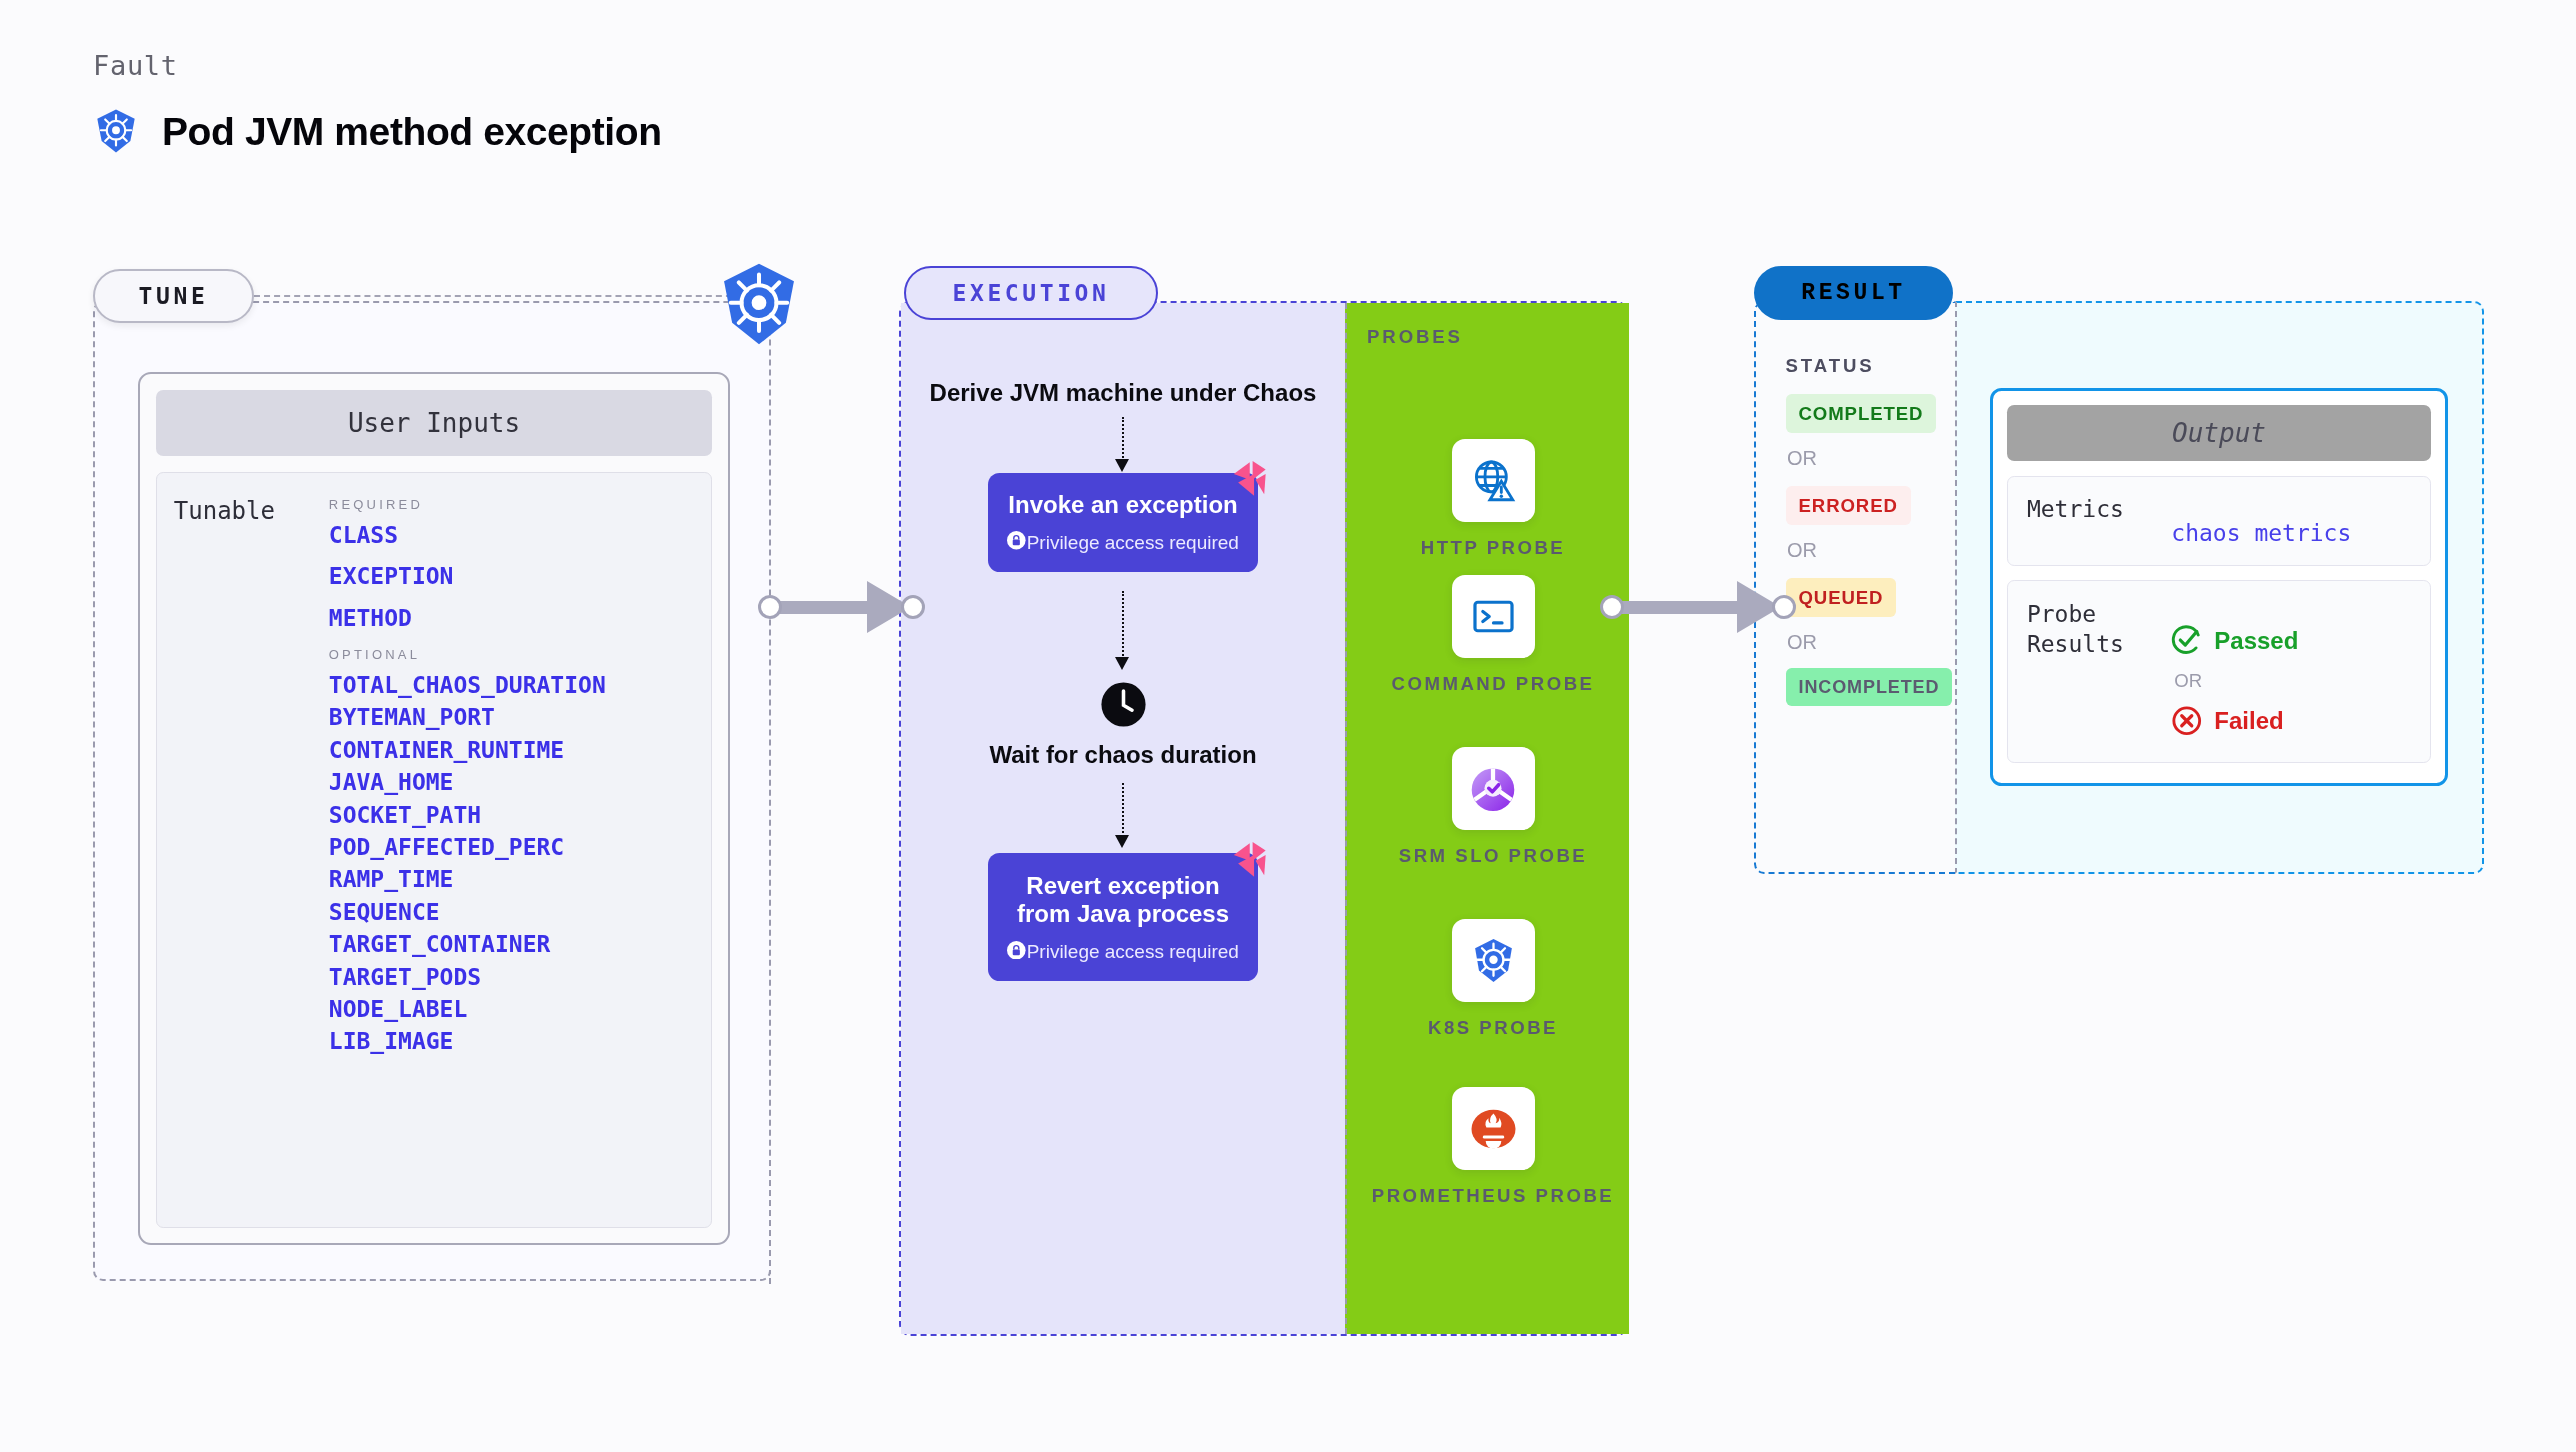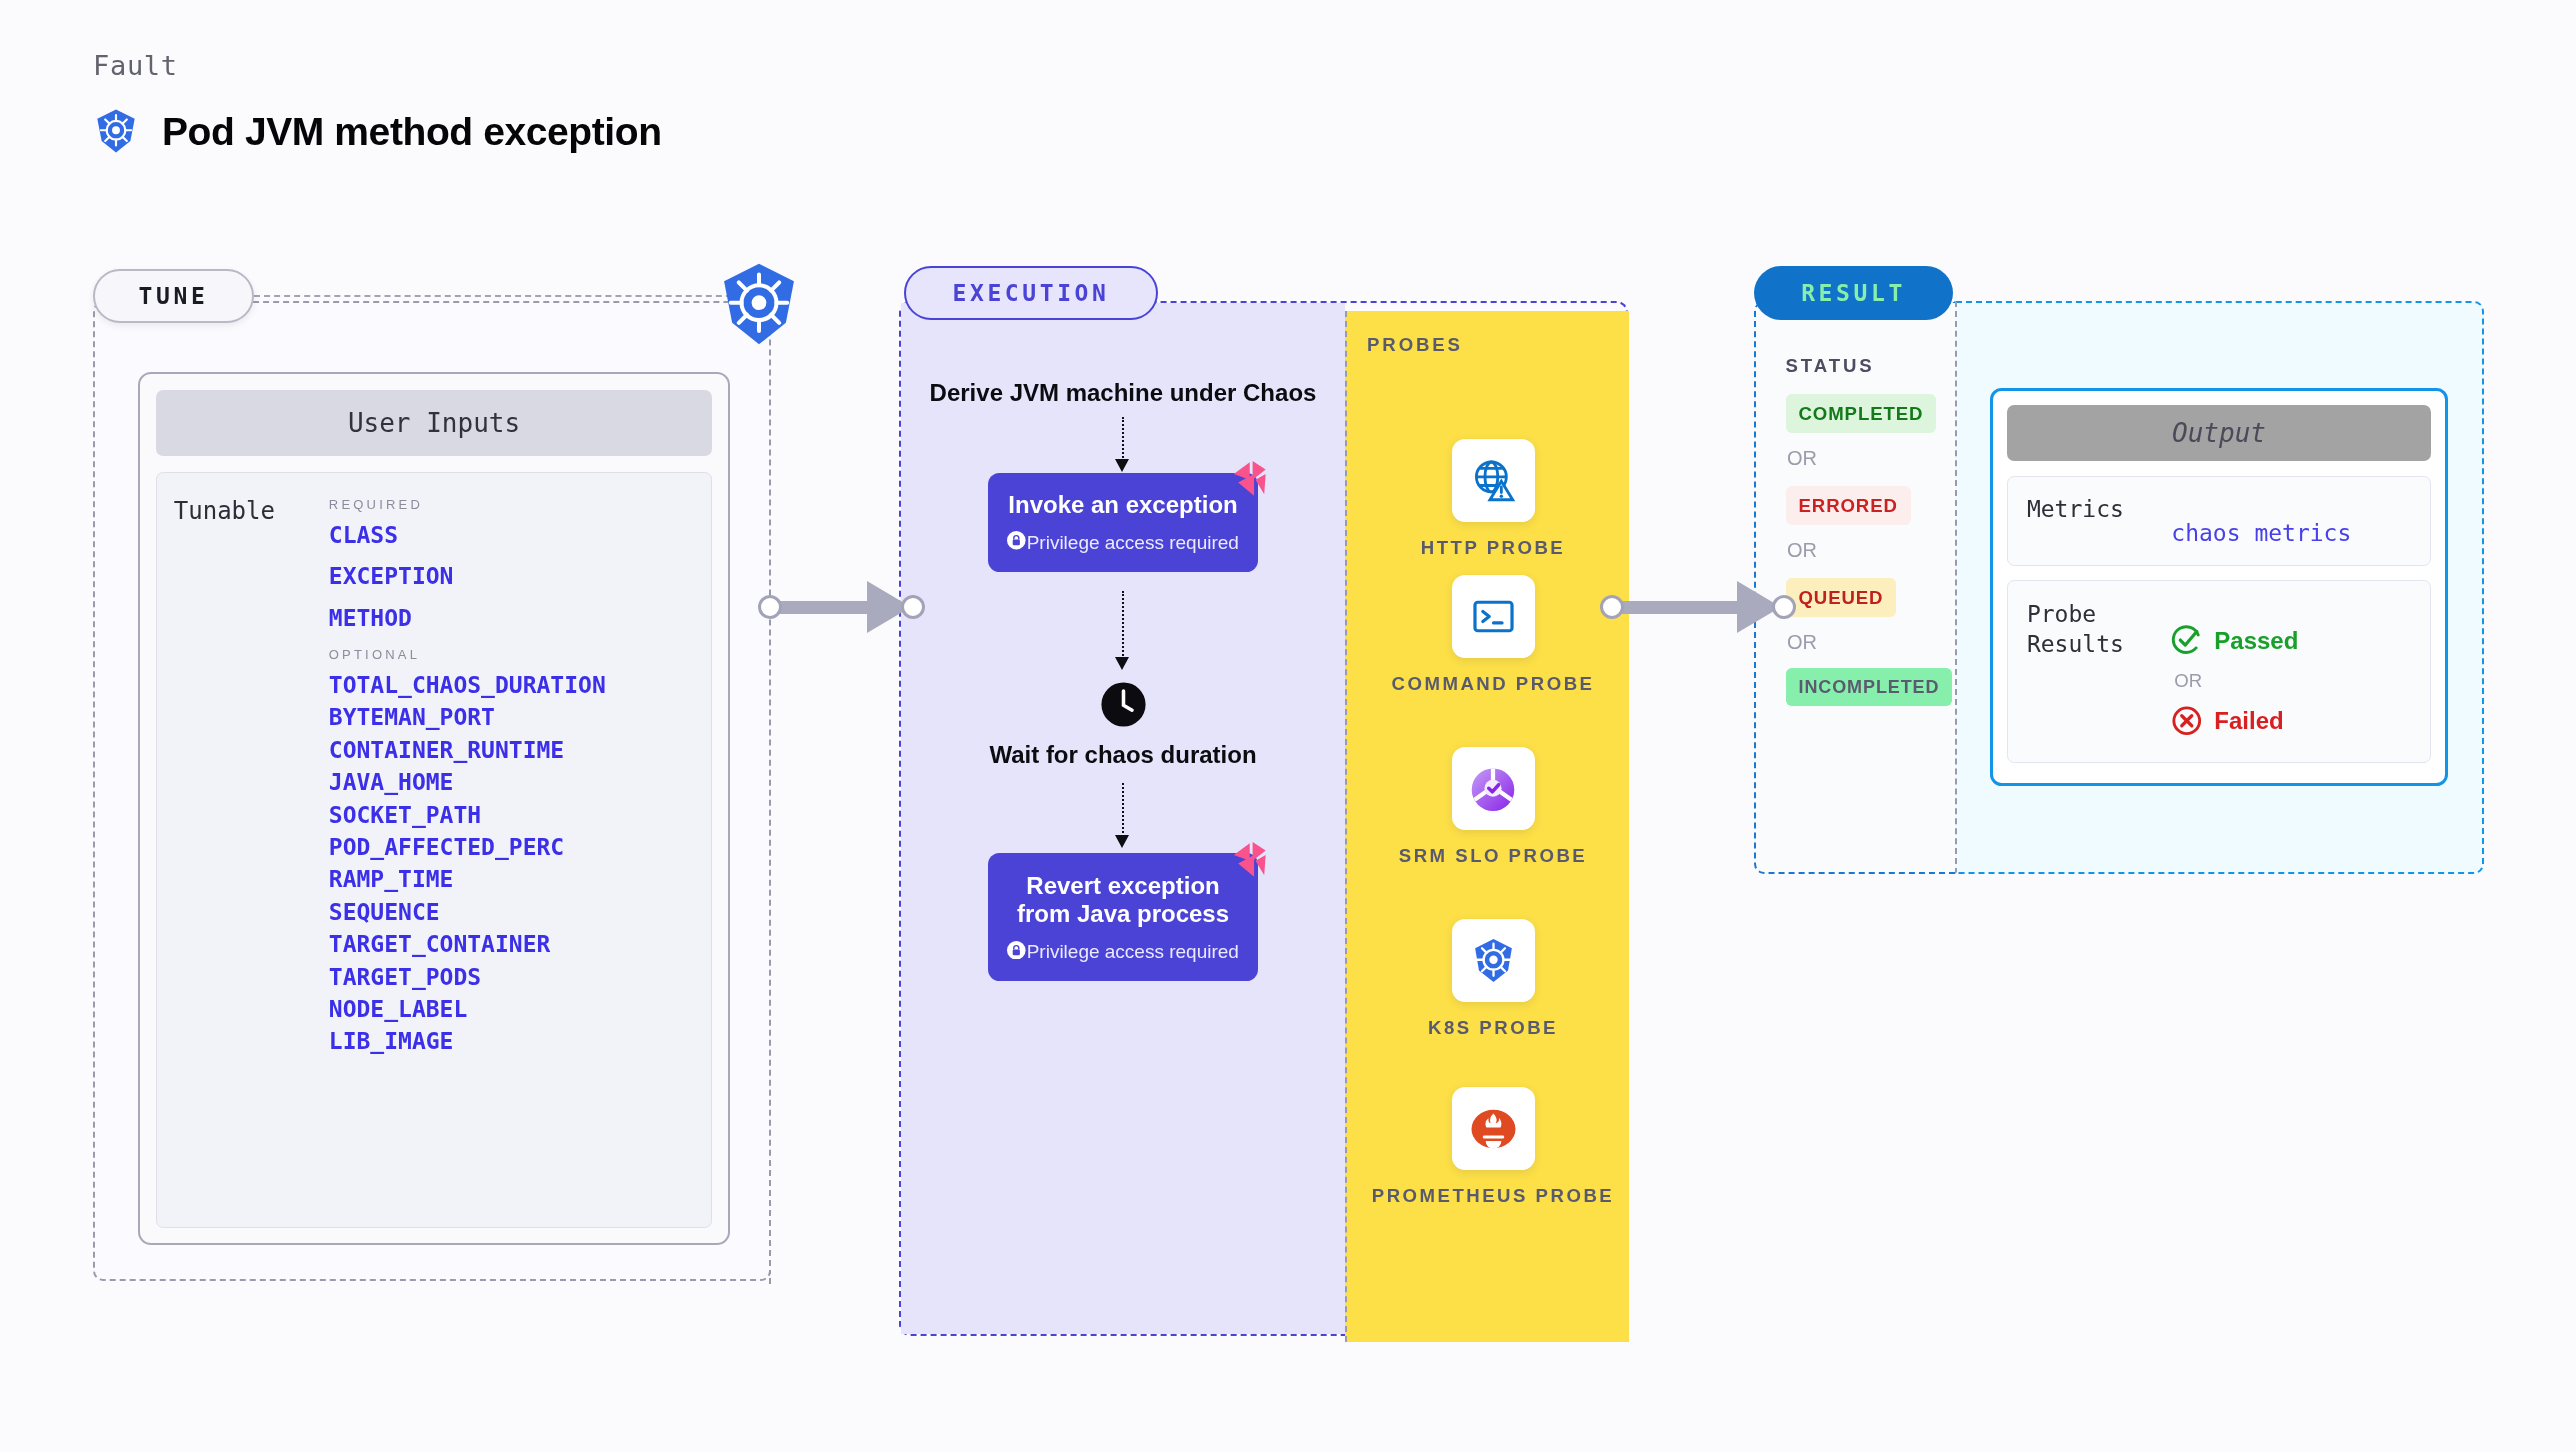--- a/index.html
+++ b/index.html
@@ -87,22 +87,22 @@
   }
   #exec-pill {
     left: 904px; top: 266px; width: 254px;
     background: #e6e5fb; color: #4a43d6; border: 2.9px solid #4a43d6;
   }
   #exec-left {
     position: absolute; left: 0; top: 0; width: 444px; height: 100%;
     background: #e5e4fa;
   }
   #exec-right {
-    position: absolute; left: 444px; top: 8px; width: 284px; height: 100%;
-    background: #fde047;
+    position: absolute; left: 444px; top: 0; width: 284px; height: 100%;
+    background: #84cc16;
     border-left: 2.1px dashed #9a9aae;
   }
   #probes-head {
     position: absolute; left: 20px; top: 23px;
     font-size: 18.6px; color: #5a5a6e; letter-spacing: 2.9px; font-weight: 600;
   }
 
   
   #flow { position: absolute; left: 0; top: 75px; width: 444px; }
   .flow-text {
@@ -156,21 +156,21 @@
     border: 2.9px dashed #1779d3; border-right: none; border-radius: 10px 0 0 10px;
     background: #fafbfd;
   }
   #result-out-col {
     position: absolute; left: 201px; top: 0; width: 529px; height: 100%;
     border: 2.9px dashed #1294e8; border-left: 2.1px dashed #9a9aae; border-radius: 0 10px 10px 0;
     background: #effbfe;
   }
   #result-pill {
     left: 1754px; top: 266px; width: 199px;
-    background: #1072c8; color: #86efac; border: none;
+    background: #1072c8; color: #000000; border: none; font-family: Liberation Mono, monospace;
   }
   #status-head {
     position: absolute; left: 31.5px; top: 54px;
     font-size: 18.6px; color: #4d4d60; letter-spacing: 2.9px; font-weight: 700;
   }
   .badge {
     position: absolute; left: 31.5px;
     padding: 8.6px 13px; border-radius: 5.7px;
     font-size: 18.6px; font-weight: 700; letter-spacing: 0.9px;
   }

